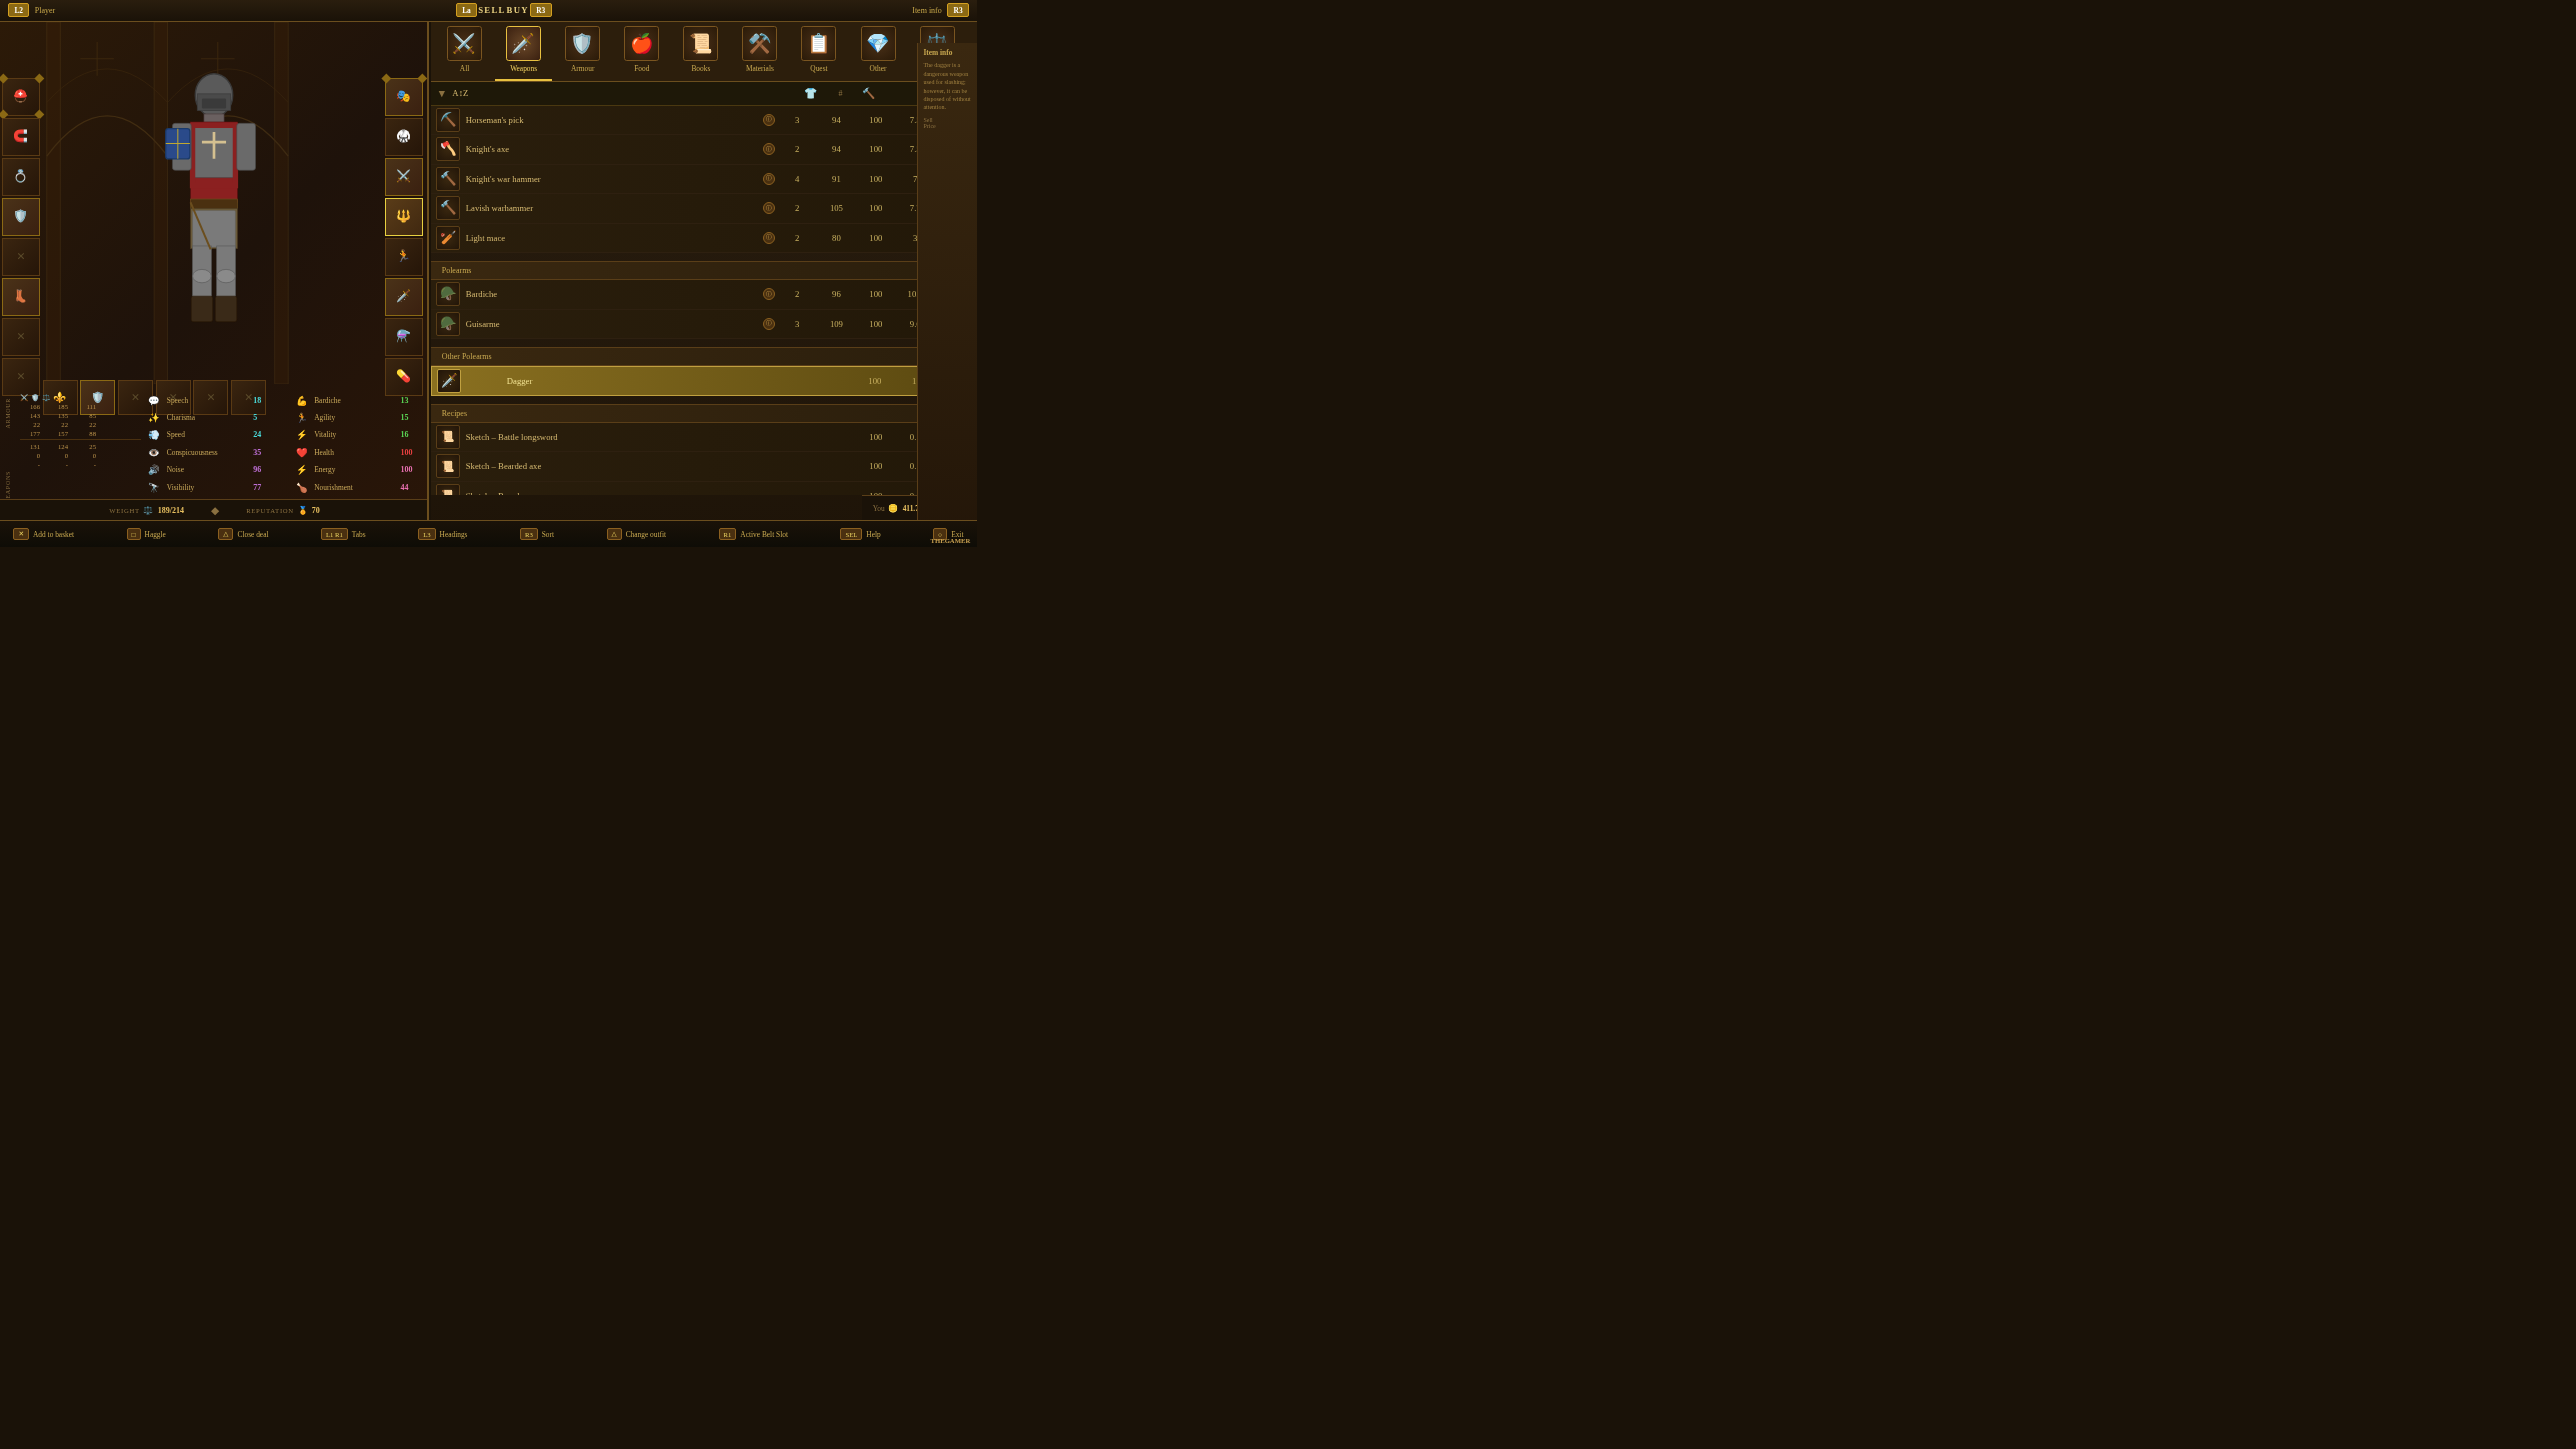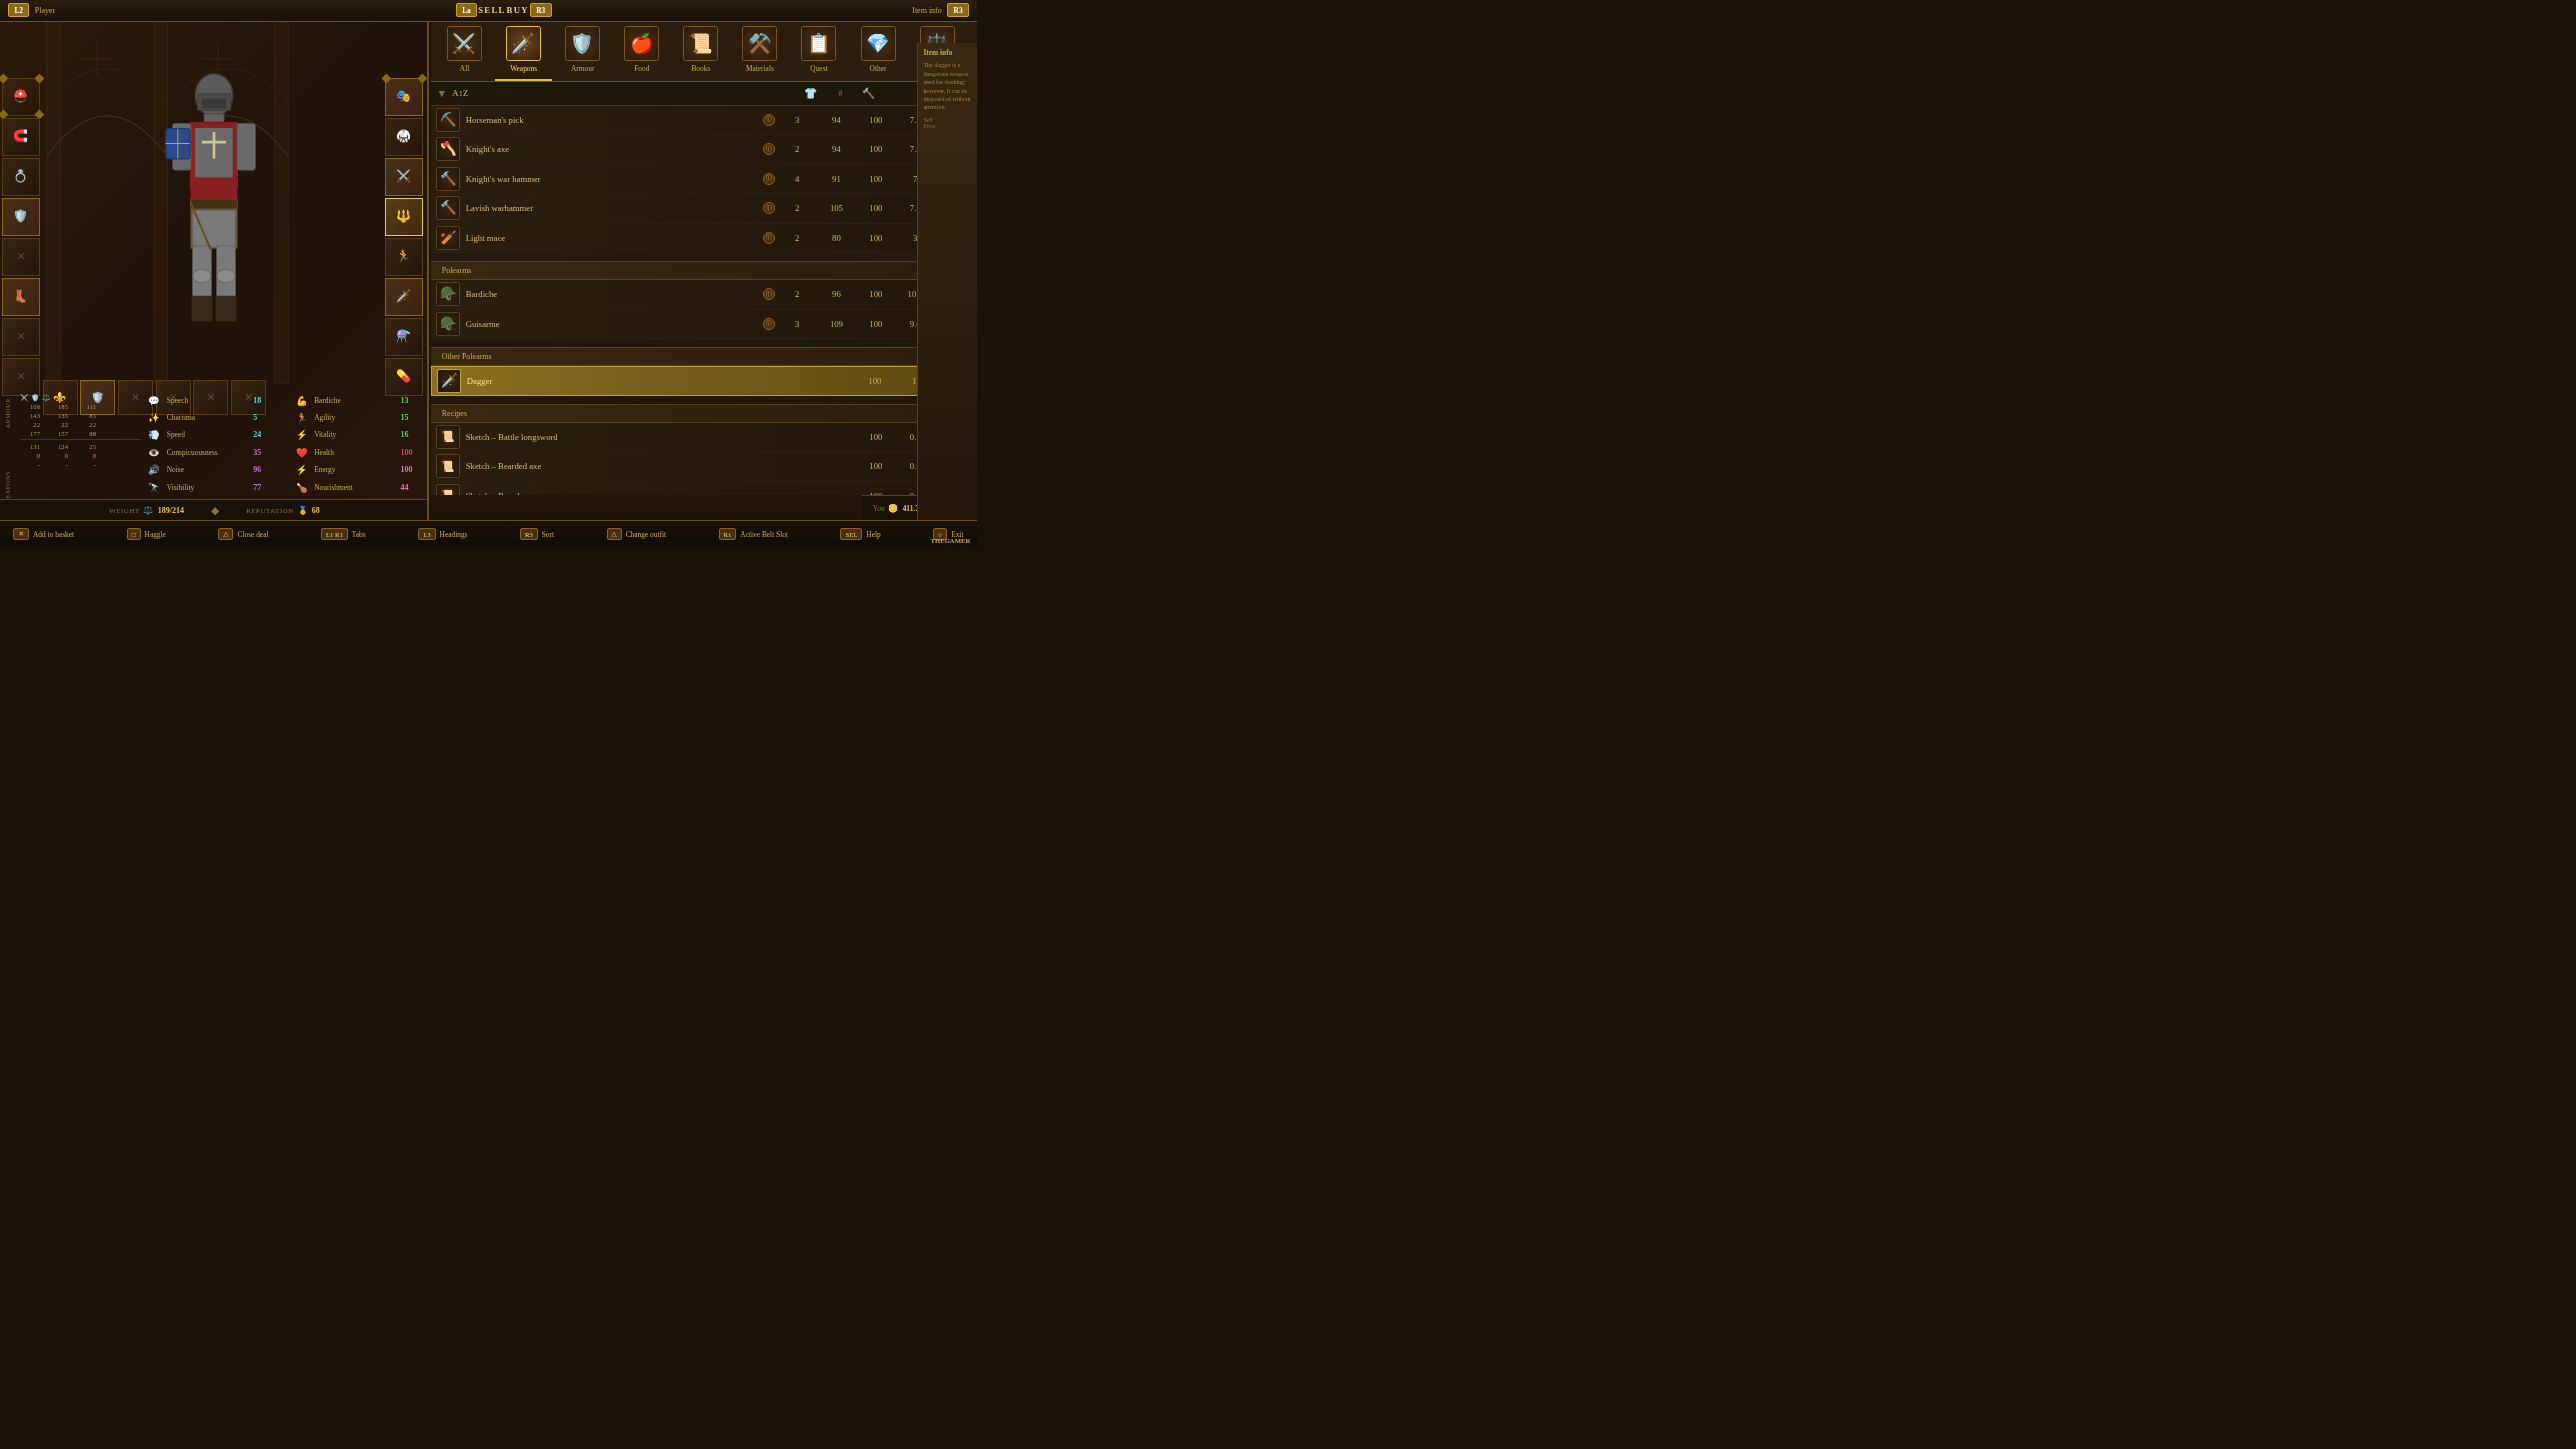--- a/index.html
+++ b/index.html
@@ -788,21 +788,21 @@
   <div class="bottom-bar-left">
     <div class="status-item">
       <span class="status-label">WEIGHT</span>
       <span class="coin">⚖️</span>
       <span class="status-value">189/214</span>
     </div>
     <div style="color:#8a7040;font-size:10.7px;">◆</div>
     <div class="status-item">
       <span class="status-label">REPUTATION</span>
       <span class="coin">🏅</span>
-      <span class="status-value">68</span>
+      <span class="status-value">70</span>
     </div>
   </div>
 </div>
 
 <div class="right-panel">
 
   <div class="shop-tabs">
     <div class="shop-tab">
       <div class="shop-tab-icon">⚔️</div>
       <span class="shop-tab-label">All</span>
@@ -936,21 +936,21 @@
       <span class="item-num">9.6</span>
       <span class="item-num">271.2</span>
     </div>
 
     <div class="item-category-header">
       <span>Other Polearms</span>
     </div>
 
     <div class="item-row selected" style="background:linear-gradient(90deg,#8a7020 0%,#5a4810 100%);border:0.7px solid #c0a040;">
       <div class="item-icon" style="border-color:#c0a040;">🗡️</div>
-      <span class="item-name" style="color:#f0e090;">Dagger</span>
+      <span class="item-name" style="color:#f0e090;margin-left:40px;">Dagger</span>
       <span class="item-num"></span>
       <span class="item-num"></span>
       <span class="item-num">100</span>
       <span class="item-num">1</span>
       <span class="item-num">19.8</span>
     </div>
 
     <div class="item-category-header">
       <span>Recipes</span>
     </div>

